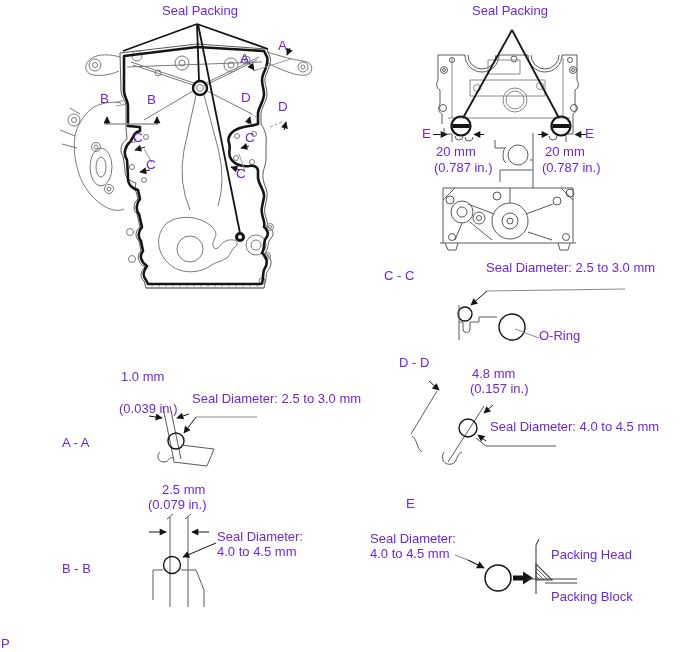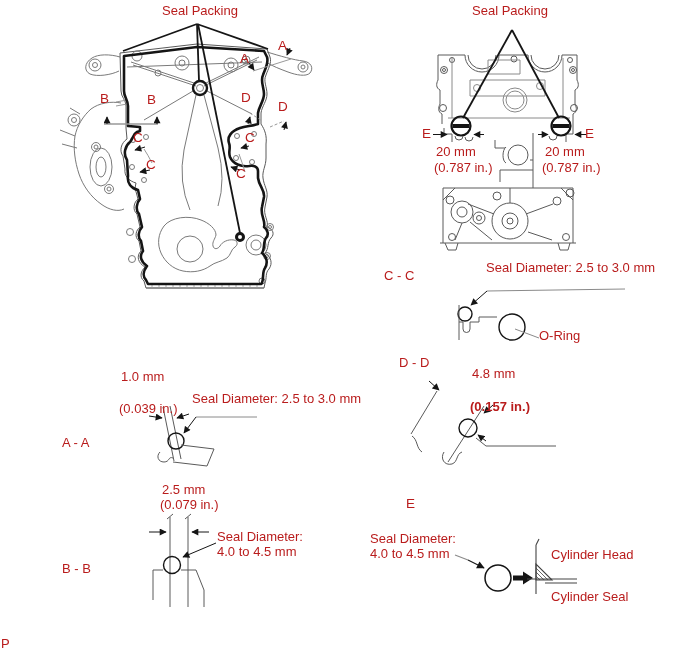--- a/index.html
+++ b/index.html
@@ -1,20 +1,20 @@
 <!DOCTYPE html>
 <html><head>
 <meta charset="utf-8">
 <style>
   html,body{margin:0;padding:0;background:#fff;}
   .canvas{
     position:relative;width:691px;height:652px;background:#ffffff;
     font-family:"Liberation Sans", sans-serif;color:#111;overflow:hidden;
   }
-  .txt{position:absolute;font-size:13px;line-height:1.15;color:#b91c1c;white-space:nowrap;}
+  .txt{position:absolute;font-size:13px;line-height:1.15;color:#6d28d9;white-space:nowrap;}
   .ctr{text-align:center;}
   .lbl{font-size:13.5px;}
   svg{position:absolute;left:0;top:0;}
 </style>
 </head>
 <body>
 
 <div class="canvas">
 
 <svg width="691" height="652" viewBox="0 0 691 652">
@@ -260,34 +260,35 @@
 <div class="txt" style="left:434px;top:161px;">(0.787 in.)</div>
 <div class="txt" style="left:545px;top:145px;">20 mm</div>
 <div class="txt" style="left:542px;top:161px;">(0.787 in.)</div>
 
 <div class="txt" style="left:384px;top:269px;">C - C</div>
 <div class="txt" style="left:486px;top:261px;">Seal Diameter: 2.5 to 3.0 mm</div>
 <div class="txt" style="left:539px;top:329px;text-align:center;">O-Ring</div>
 
 <div class="txt" style="left:399px;top:356px;">D - D</div>
 <div class="txt" style="left:472px;top:367px;">4.8 mm</div>
-<div class="txt" style="left:470px;top:400px;font-weight:bold;">(0.157 in.)</div>
+<div class="txt" style="left:470px;top:382px;">(0.157 in.)</div>
+<div class="txt" style="left:490px;top:420px;">Seal Diameter: 4.0 to 4.5 mm</div>
 
 <div class="txt" style="left:121px;top:370px;">1.0 mm</div>
 <div class="txt" style="left:119px;top:402px;">(0.039 in.)</div>
 <div class="txt" style="left:192px;top:392px;">Seal Diameter: 2.5 to 3.0 mm</div>
 <div class="txt" style="left:62px;top:436px;">A - A</div>
 
 <div class="txt" style="left:162px;top:483px;">2.5 mm</div>
-<div class="txt" style="left:160px;top:498px;">(0.079 in.)</div>
+<div class="txt" style="left:148px;top:498px;">(0.079 in.)</div>
 <div class="txt" style="left:217px;top:530px;">Seal Diameter:</div>
 <div class="txt" style="left:217px;top:545px;">4.0 to 4.5 mm</div>
 <div class="txt" style="left:62px;top:562px;">B - B</div>
 
 <div class="txt lbl" style="left:406px;top:496px;">E</div>
 <div class="txt" style="left:370px;top:532px;">Seal Diameter:</div>
 <div class="txt" style="left:370px;top:547px;">4.0 to 4.5 mm</div>
-<div class="txt" style="left:551px;top:548px;">Cylinder Head</div>
-<div class="txt" style="left:551px;top:590px;">Cylinder Seal</div>
+<div class="txt" style="left:551px;top:548px;">Packing Head</div>
+<div class="txt" style="left:551px;top:590px;">Packing Block</div>
 
 <div class="txt" style="left:1px;top:637px;">P</div>
 
 </div>
 
 </body></html>

